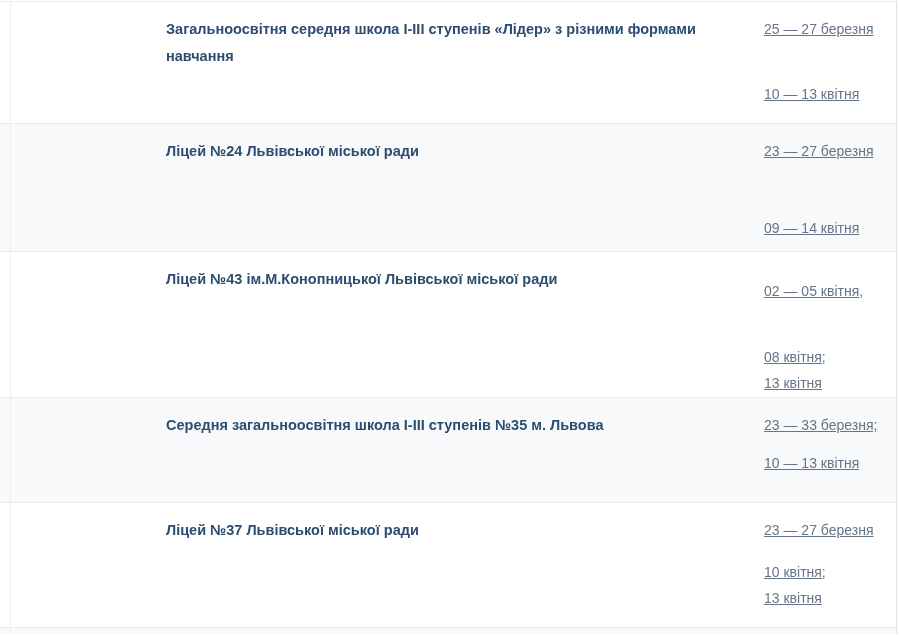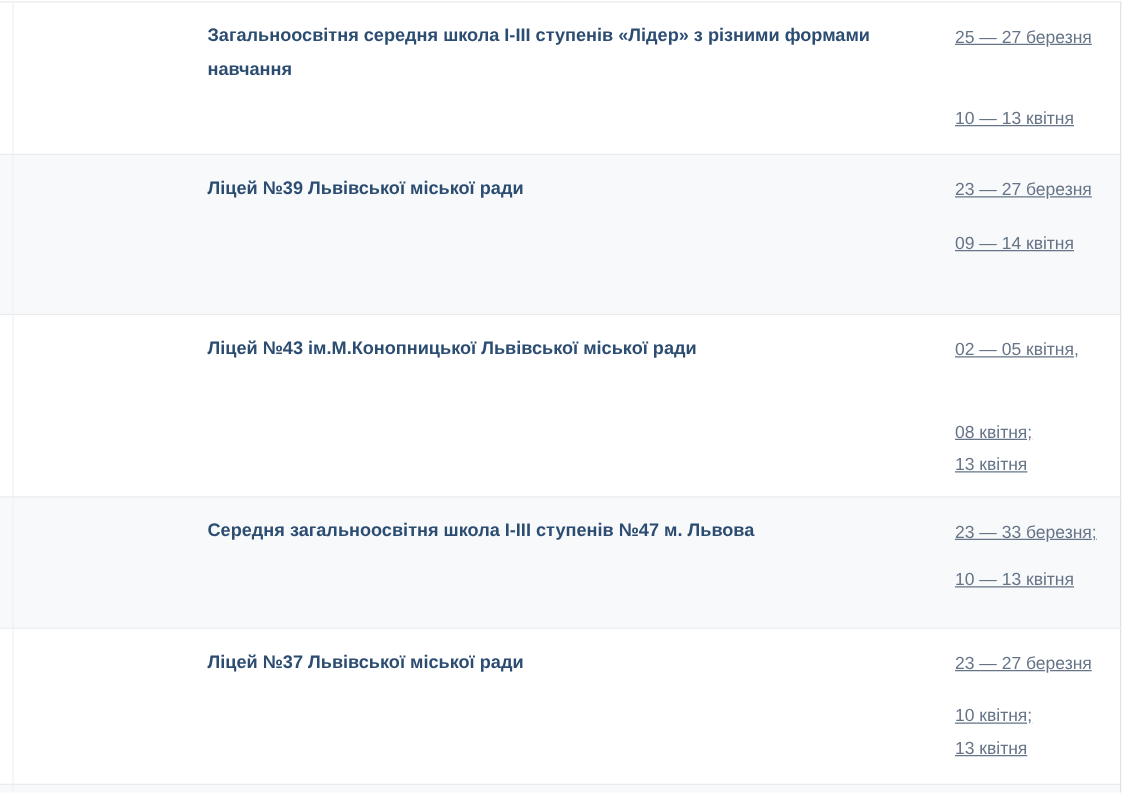--- a/index.html
+++ b/index.html
@@ -70,42 +70,42 @@
       <span>Загальноосвітня середня школа І-ІІІ ступенів «Лідер» з різними формами навчання</span>
     </div>
     <div class="cell-dates">
           <p class="date-line" style="margin-top: 0px;">25 — 27 березня</p>
           <p class="date-line" style="margin-top: 44px;">10 — 13 квітня</p>
         </div>
   </div>
       <div class="trow striped" style="height: 128px;">
     <div class="left-gutter"></div>
     <div class="cell-name">
-      <span>Ліцей №39 Львівської міської ради</span>
+      <span>Ліцей №24 Львівської міської ради</span>
     </div>
     <div class="cell-dates">
           <p class="date-line" style="margin-top: 0px;">23 — 27 березня</p>
-          <p class="date-line" style="margin-top: 22px;">09 — 14 квітня</p>
+          <p class="date-line" style="margin-top: 56px;">09 — 14 квітня</p>
         </div>
   </div>
       <div class="trow" style="height: 146px;">
     <div class="left-gutter"></div>
     <div class="cell-name">
       <span>Ліцей №43 ім.М.Конопницької Львівської міської ради</span>
     </div>
     <div class="cell-dates">
-          <p class="date-line" style="margin-top: 0px;">02 — 05 квітня,</p>
+          <p class="date-line" style="margin-top: 12px;">02 — 05 квітня,</p>
           <p class="date-line" style="margin-top: 45px;">08 квітня;</p>
           <p class="date-line" style="margin-top: 5px;">13 квітня</p>
         </div>
   </div>
       <div class="trow striped" style="height: 105px;">
     <div class="left-gutter"></div>
     <div class="cell-name">
-      <span>Середня загальноосвітня школа І-ІІІ ступенів №47 м. Львова</span>
+      <span>Середня загальноосвітня школа І-ІІІ ступенів №35 м. Львова</span>
     </div>
     <div class="cell-dates">
           <p class="date-line" style="margin-top: 0px;">23 — 33 березня;</p>
           <p class="date-line" style="margin-top: 17px;">10 — 13 квітня</p>
         </div>
   </div>
       <div class="trow" style="height: 125px;">
     <div class="left-gutter"></div>
     <div class="cell-name">
       <span>Ліцей №37 Львівської міської ради</span>

